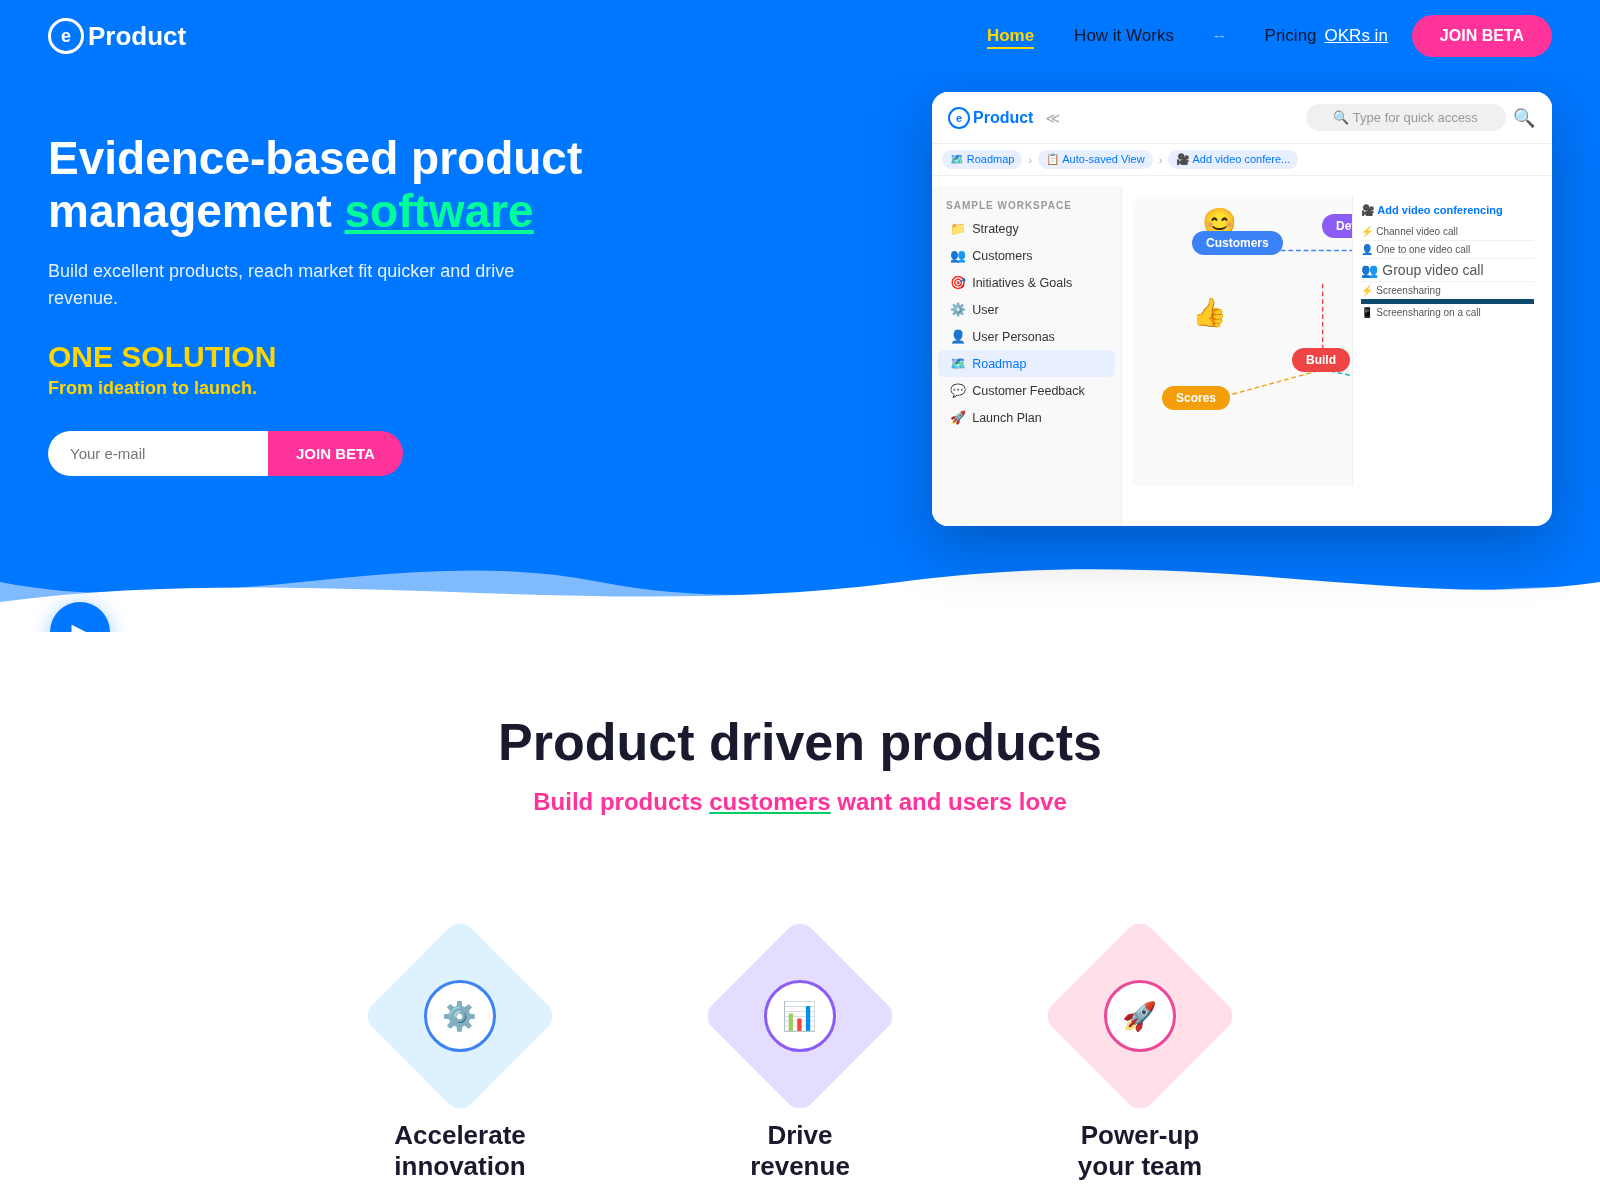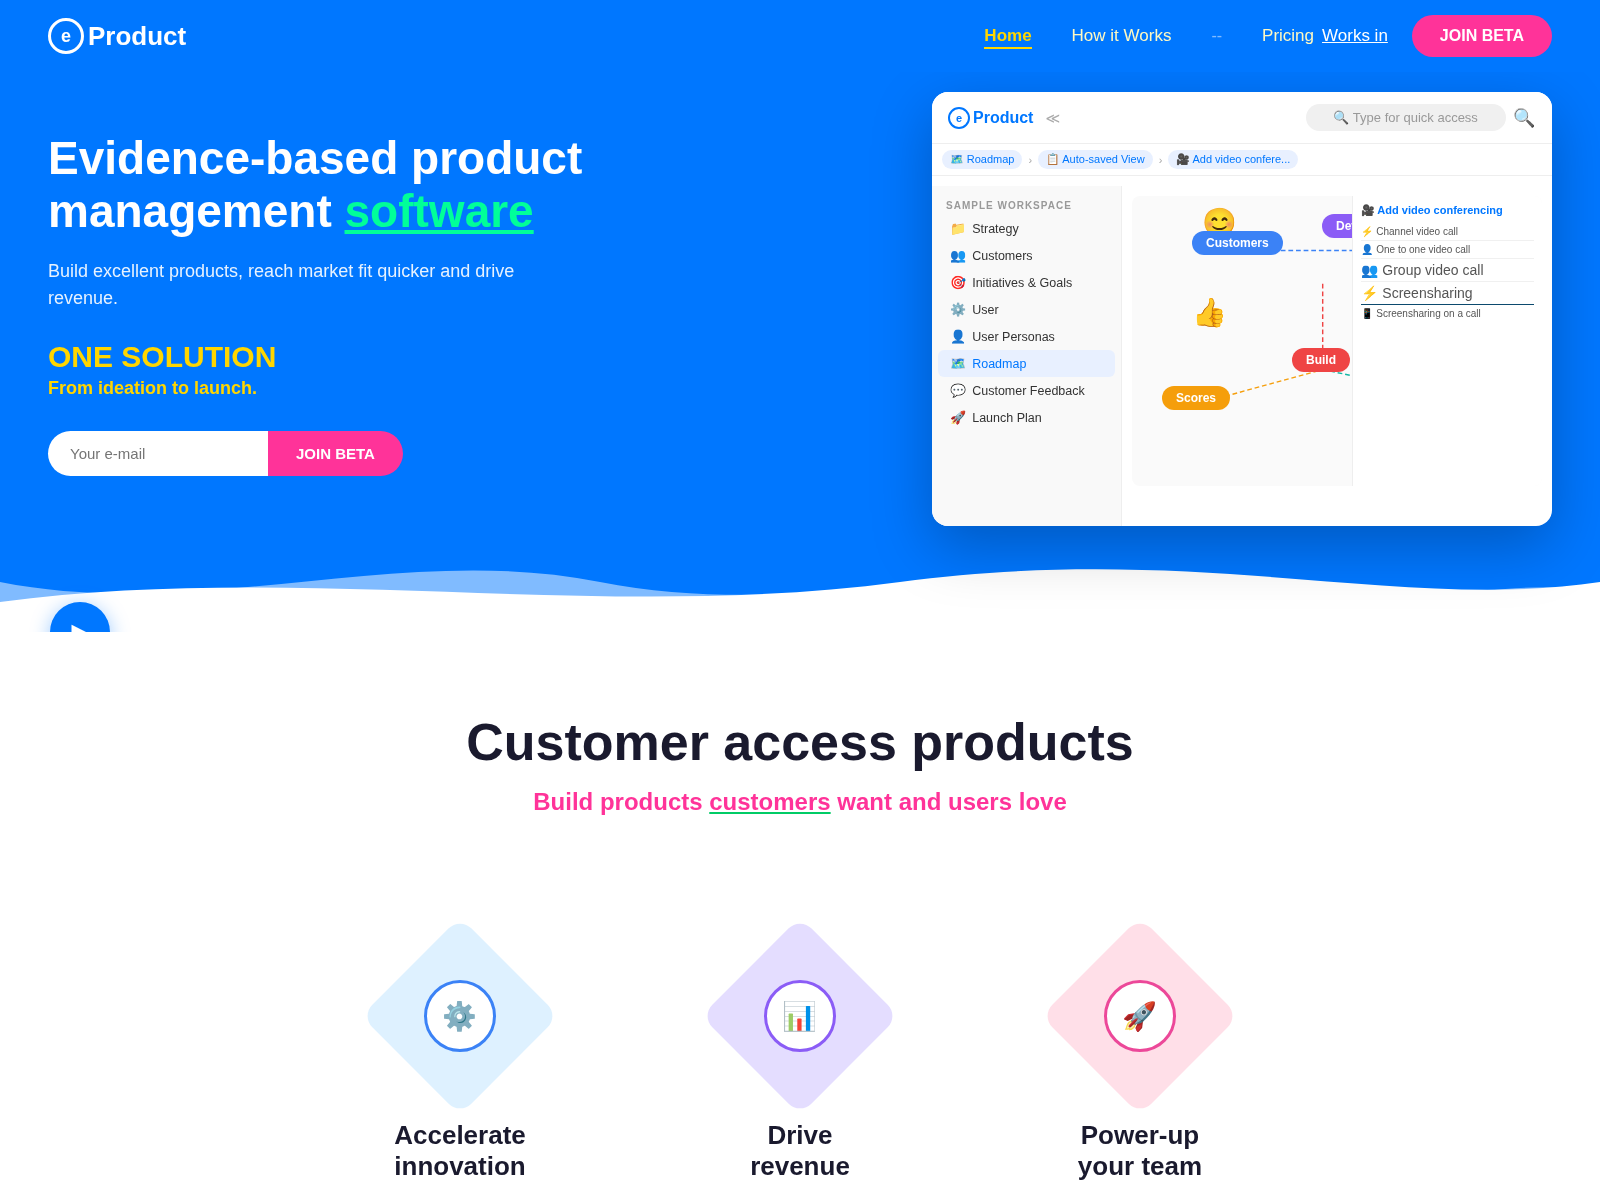--- a/index.html
+++ b/index.html
@@ -29,21 +29,21 @@
       font-size: 18px; font-weight: 900;
       margin-right: 4px;
     }
     .nav-links {
       display: flex;
       align-items: center;
       gap: 40px;
       list-style: none;
     }
     .nav-links a {
-      color: #fef9c3;
+      color: #0f172a;
       text-decoration: none;
       font-size: 17px;
     }
     .nav-links .active {
       color: #FFD600;
       font-weight: 700;
       border-bottom: 2px solid #FFD600;
       padding-bottom: 2px;
     }
     .nav-links .separator { color: rgba(255,255,255,0.5); }
@@ -369,21 +369,21 @@
   <div class="logo">
     <div class="e-circle">e</div>
     <span>Product</span>
   </div>
   <ul class="nav-links">
     <li><a href="#" class="active">Home</a></li>
     <li><a href="#">How it Works</a></li>
     <li><span class="separator">--</span></li>
     <li><a href="#">Pricing</a></li>
   </ul>
-  <a href="#" class="nav-signin">Works in</a>
+  <a href="#" class="nav-signin">OKRs in</a>
   <button class="join-beta-btn">JOIN BETA</button>
 </nav>
 
 <section class="hero">
   <div class="hero-left">
     <h1 class="hero-title">
       <span>Evidence-based product</span><br>
       <span>management </span><span class="highlight">software</span>
     </h1>
     <p class="hero-subtitle">Build excellent products, reach market fit quicker and drive revenue.</p>
@@ -483,41 +483,41 @@
             <div class="chip chip-orange" style="left:30px;top:190px;">Scores</div>
             <div class="chip chip-teal" style="right:20px;top:190px;">Feedback</div>
 
             <div style="position:absolute;right:0;top:0;width:190px;background:white;border-left:1px solid #eee;height:100%;padding:8px;">
               <div style="font-size:11px;font-weight:700;color:#0077FF;margin-bottom:6px;display:flex;align-items:center;gap:4px;">
                 🎥 Add video conferencing
               </div>
               <div style="font-size:10px;color:#555;padding:3px 0;border-bottom:1px solid #f0f0f0;">⚡ Channel video call</div>
               <div style="font-size:10px;color:#555;padding:3px 0;border-bottom:1px solid #f0f0f0;">👤 One to one video call</div>
               <div style="font-size:14px;color:#555;padding:3px 0;border-bottom:1px solid #f0f0f0;">👥 Group video call</div>
-              <div style="font-size:14px;color:#555;padding:3px 0;border-bottom:1px solid #0c4a6e;display:flex;align-items:center;justify-content:space-between;">
+              <div style="font-size:10px;color:#555;padding:3px 0;border-bottom:5px solid #0c4a6e;display:flex;align-items:center;justify-content:space-between;">
                 <span>⚡ Screensharing</span>
               </div>
               <div style="font-size:10px;color:#555;padding:3px 0;">📱 Screensharing on a call</div>
             </div>
           </div>
         </div>
       </div>
     </div>
   </div>
 
   <div class="play-btn-overlay">▶</div>
 
   <svg style="position:absolute;bottom:0;left:0;width:100%;height:90px;" viewBox="0 0 1600 90" preserveAspectRatio="none">
     <path d="M0,40 C200,80 400,0 600,40 C800,80 1000,10 1200,50 C1400,80 1500,30 1600,50 L1600,90 L0,90 Z" fill="white" opacity="0.5"></path>
     <path d="M0,60 C300,20 600,80 900,40 C1200,0 1400,70 1600,40 L1600,90 L0,90 Z" fill="white"></path>
   </svg>
 </section>
 
 <section class="section-white">
-  <h2 class="section-title">Customer access products</h2>
+  <h2 class="section-title">Product driven products</h2>
   <p class="section-subtitle">
     <span>Build products </span><span class="underline-green">customers</span><span> want and users love</span>
   </p>
 </section>
 
 <section class="features-row">
 
   <div class="feature-card">
     <div class="feature-diamond">
       <div class="diamond-bg blue"></div>

